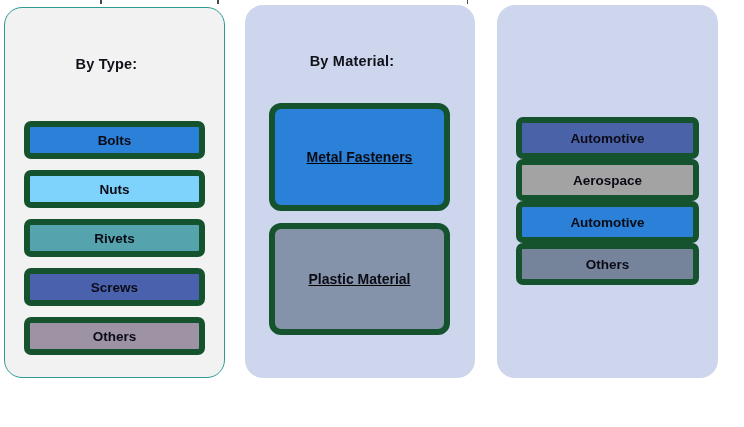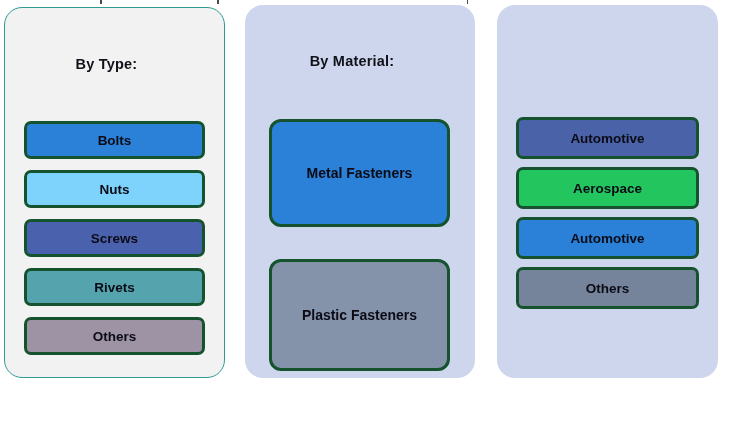--- a/index.html
+++ b/index.html
@@ -61,71 +61,71 @@
     letter-spacing: 0.2px;
   }
   .items {
     position: absolute;
     left: 19px;
     right: 19px;
     display: flex;
     flex-direction: column;
   }
   .panel-type .items    { top: 113px; gap: 11px; }
-  .panel-application .items { top: 112px; gap: 8px; }
+  .panel-application .items { top: 112px; }
   .btn {
     box-sizing: border-box;
-    border: 3px solid #14532d;
+    border: 6px solid #14532d;
     border-radius: 7px;
     display: flex;
     align-items: center;
     justify-content: center;
     font-size: 13.5px;
     font-weight: bold;
     color: #0b0b16;
   }
   .panel-type .btn        { height: 38px; }
   .panel-application .btn { height: 42px; }
-  .panel-material .items  { top: 114px; left: 24px; right: 25px; gap: 32px; }
+  .panel-material .items  { top: 98px; left: 24px; right: 25px; gap: 12px; text-decoration: underline; }
   .panel-material .btn    { border-radius: 12px; font-size: 14px; }
   .btn-metal   { height: 108px; }
   .btn-plastic { height: 112px; }
 </style>
 </head>
 <body>
 
 <div class="stage">
 
   <div>
     <span class="frag" style="left:100px"></span>
     <span class="frag" style="left:217px"></span>
     <span class="frag" style="left:467px; width:1px"></span>
   </div>
 
   <div class="panel panel-type" style="background: rgb(242, 242, 243);">
     <div class="panel-title">By Type:</div>
     <div class="items">
       <div class="btn" style="background: rgb(43, 128, 216);">Bolts</div>
       <div class="btn" style="background: #7dd3fc;">Nuts</div>
+      <div class="btn" style="background: rgb(85, 164, 173);">Rivets</div>
       <div class="btn" style="background: rgb(74, 97, 174);">Screws</div>
-      <div class="btn" style="background: rgb(85, 164, 173);">Rivets</div>
       <div class="btn" style="background: rgb(157, 147, 164);">Others</div>
     </div>
   </div>
 
   <div class="panel panel-material" style="background: rgb(205, 214, 236);">
     <div class="panel-title">By Material:</div>
     <div class="items">
       <div class="btn btn-metal" style="background: rgb(43, 128, 216);">Metal Fasteners</div>
-      <div class="btn btn-plastic" style="background: rgb(132, 147, 169);">Plastic Fasteners</div>
+      <div class="btn btn-plastic" style="background: rgb(132, 147, 169);">Plastic Material</div>
     </div>
   </div>
 
   <div class="panel panel-application" style="background: rgb(205, 214, 236);">
     <div class="items">
       <div class="btn" style="background: rgb(74, 98, 168);">Automotive</div>
-      <div class="btn" style="background: #22c55e; text-align: right;">Aerospace</div>
+      <div class="btn" style="background: #a3a3a3; text-align: right;">Aerospace</div>
       <div class="btn" style="background: rgb(43, 128, 216);">Automotive</div>
       <div class="btn" style="background: rgb(118, 132, 155);">Others</div>
     </div>
   </div>
 
 </div>
 
 </body></html>

